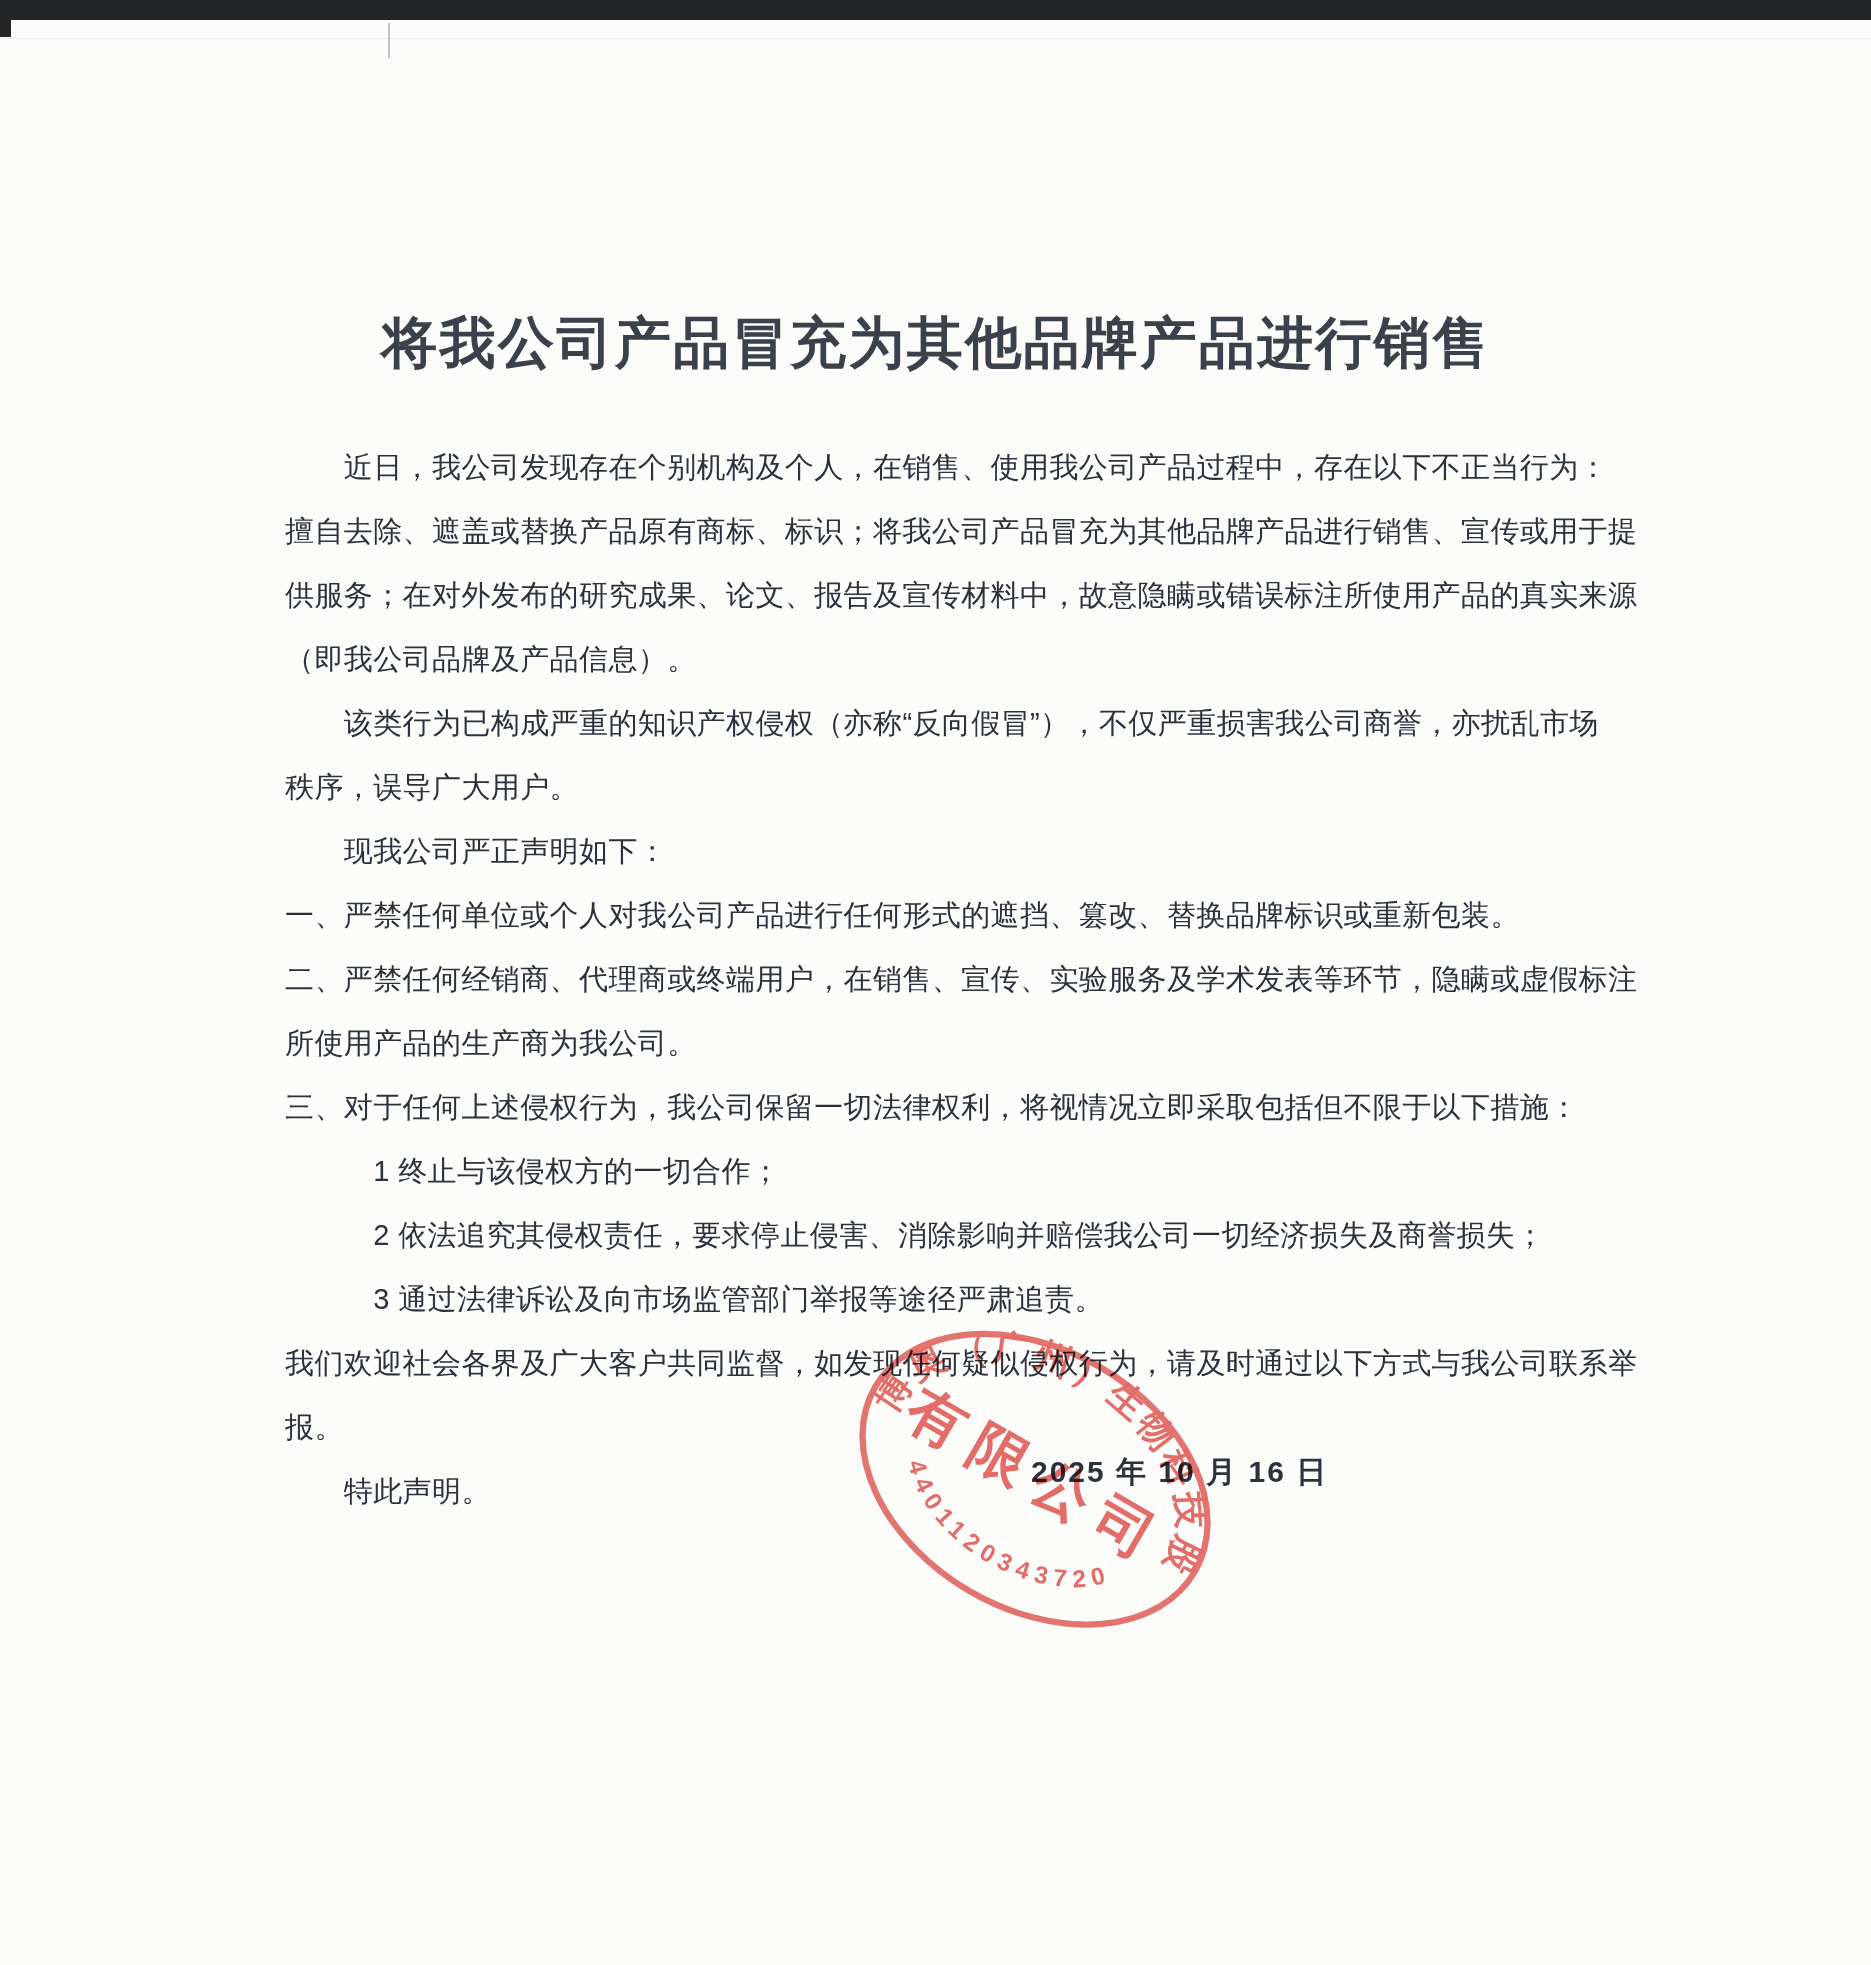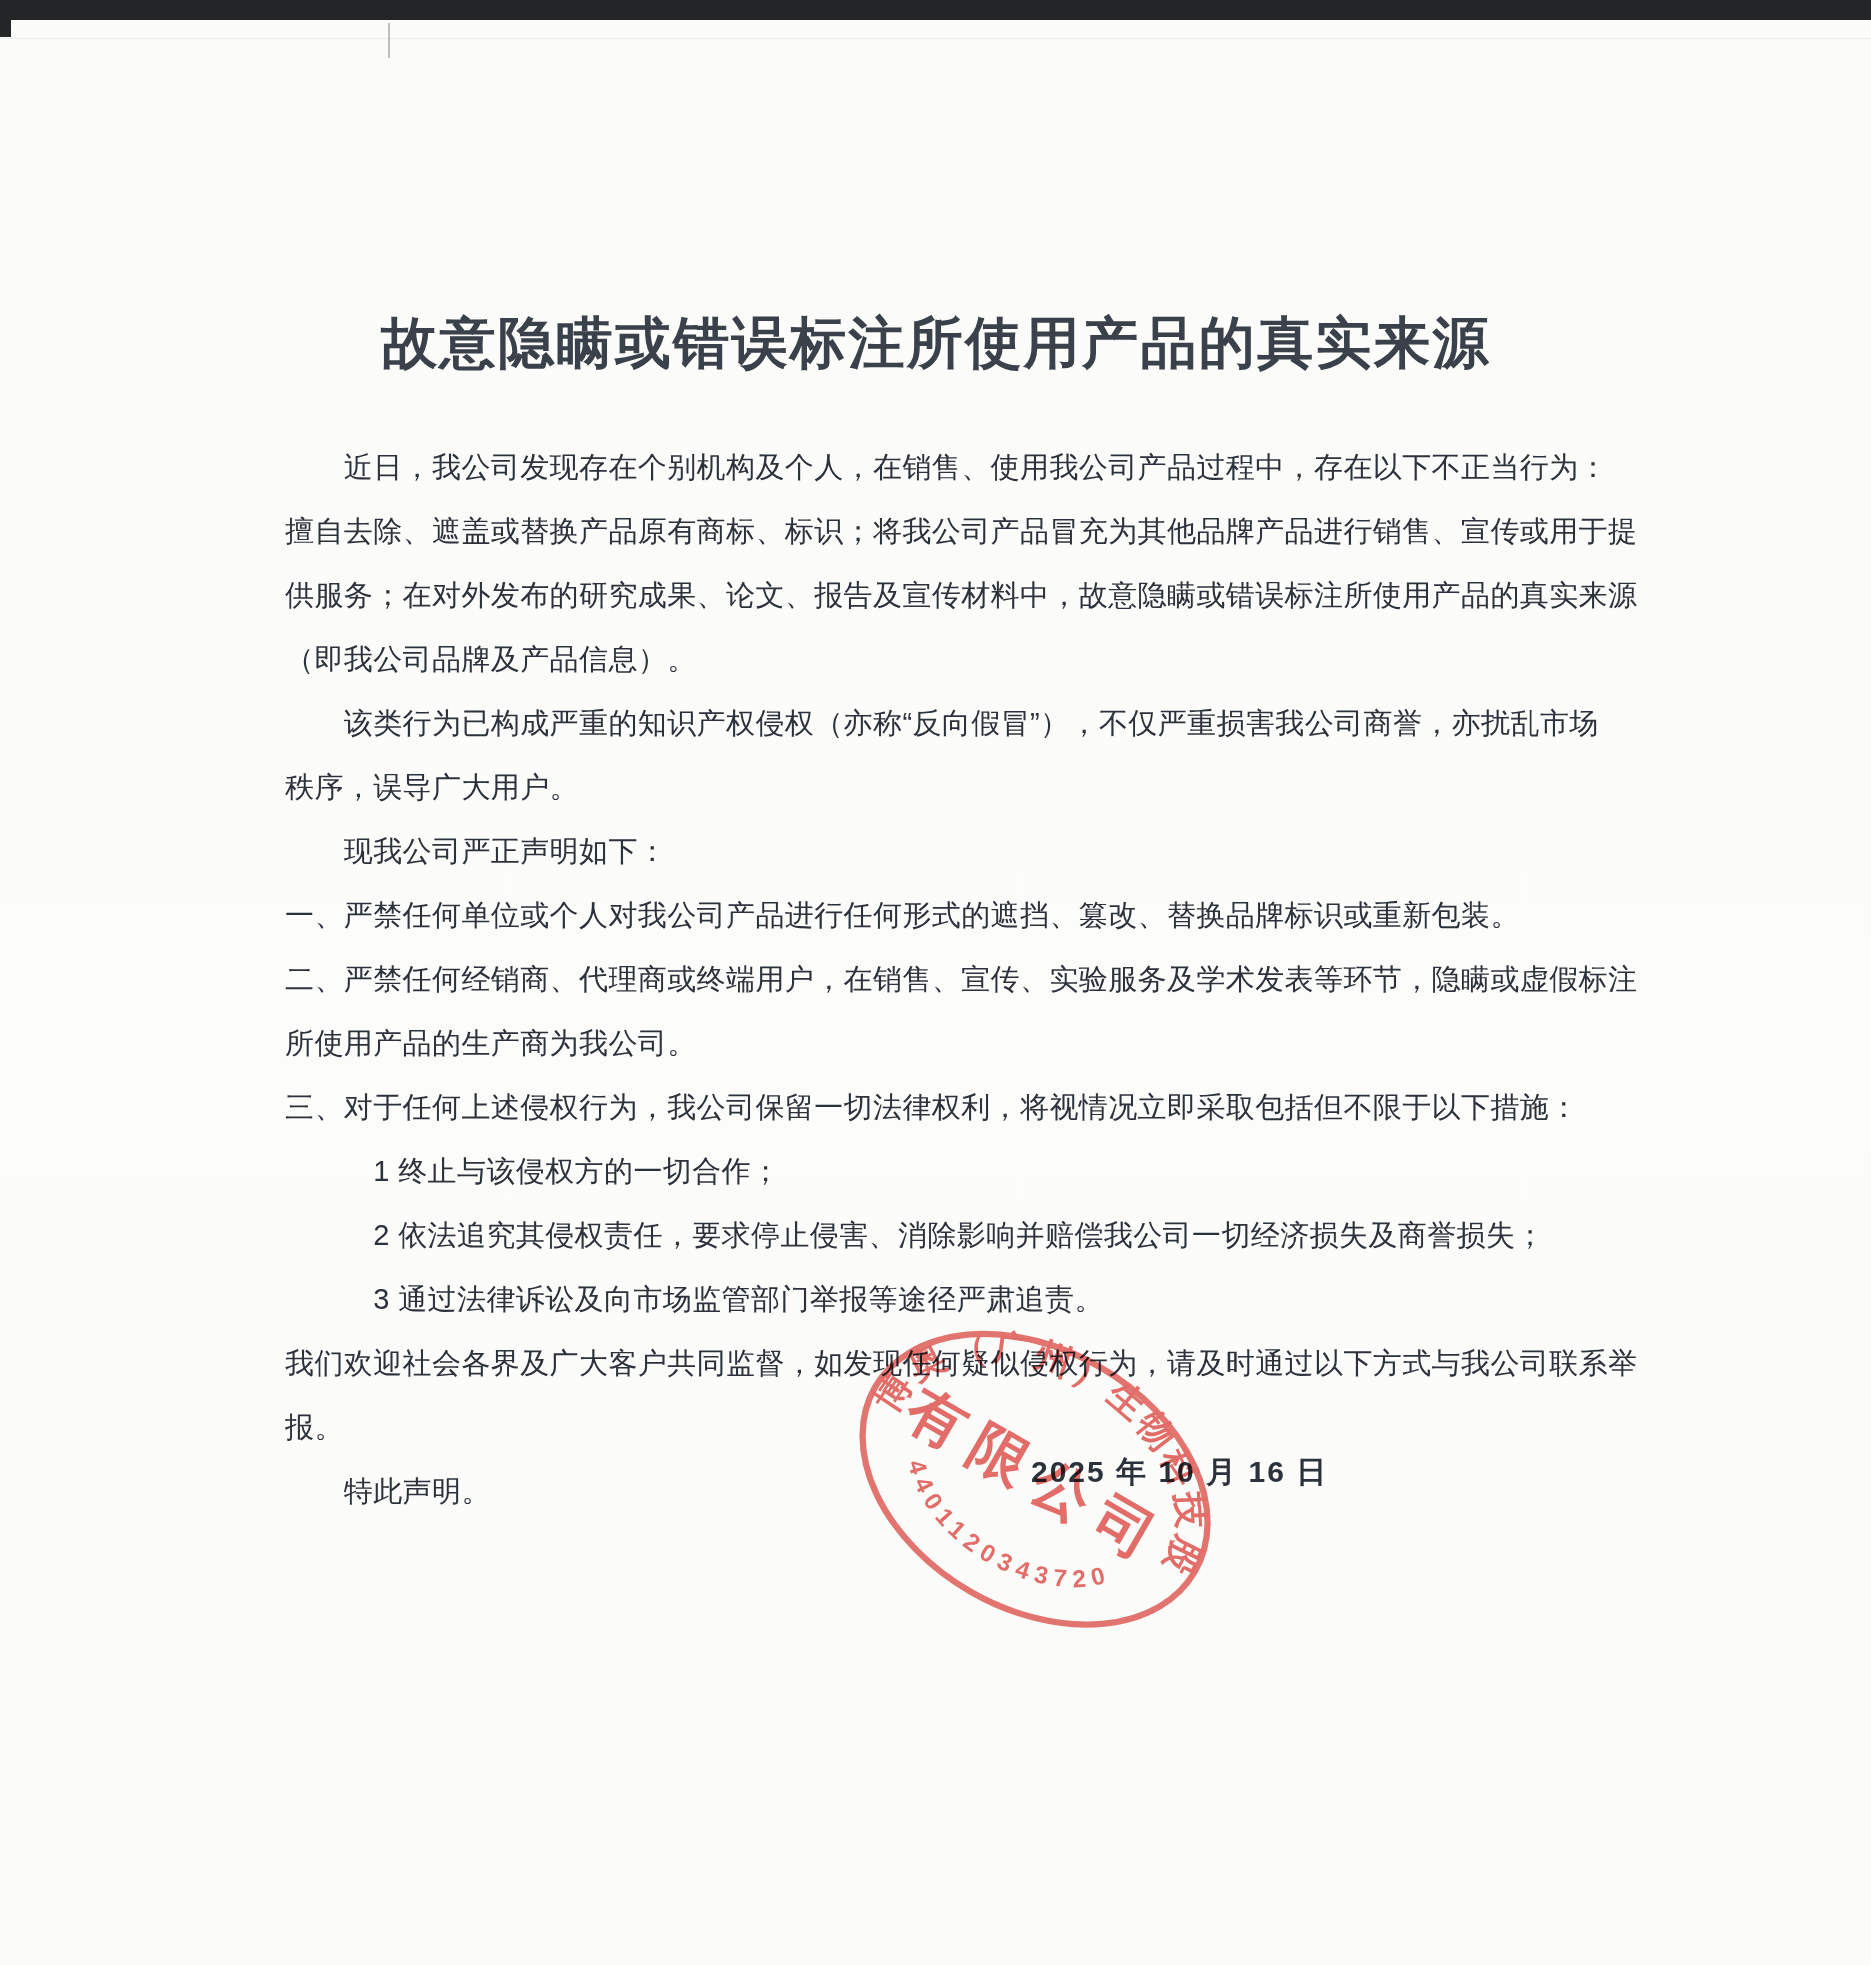--- a/index.html
+++ b/index.html
@@ -40,21 +40,21 @@
 </head>
 <body>
 
 <div class="page">
 
   <div class="topbar"></div>
   <div class="topbar-nub"></div>
   <div class="paper-edge-line"></div>
   <div class="scan-scratch"></div>
 
-  <div class="title">故意隐瞒或错误标注所使用产品的真实来源</div>
+  <div class="title">将我公司产品冒充为其他品牌产品进行销售</div>
 
   <div class="bodytext">　　近日，我公司发现存在个别机构及个人，在销售、使用我公司产品过程中，存在以下不正当行为：
 擅自去除、遮盖或替换产品原有商标、标识；将我公司产品冒充为其他品牌产品进行销售、宣传或用于提
 供服务；在对外发布的研究成果、论文、报告及宣传材料中，故意隐瞒或错误标注所使用产品的真实来源
 （即我公司品牌及产品信息）。
 　　该类行为已构成严重的知识产权侵权（亦称“反向假冒”），不仅严重损害我公司商誉，亦扰乱市场
 秩序，误导广大用户。
 　　现我公司严正声明如下：
 一、严禁任何单位或个人对我公司产品进行任何形式的遮挡、篡改、替换品牌标识或重新包装。
 二、严禁任何经销商、代理商或终端用户，在销售、宣传、实验服务及学术发表等环节，隐瞒或虚假标注

